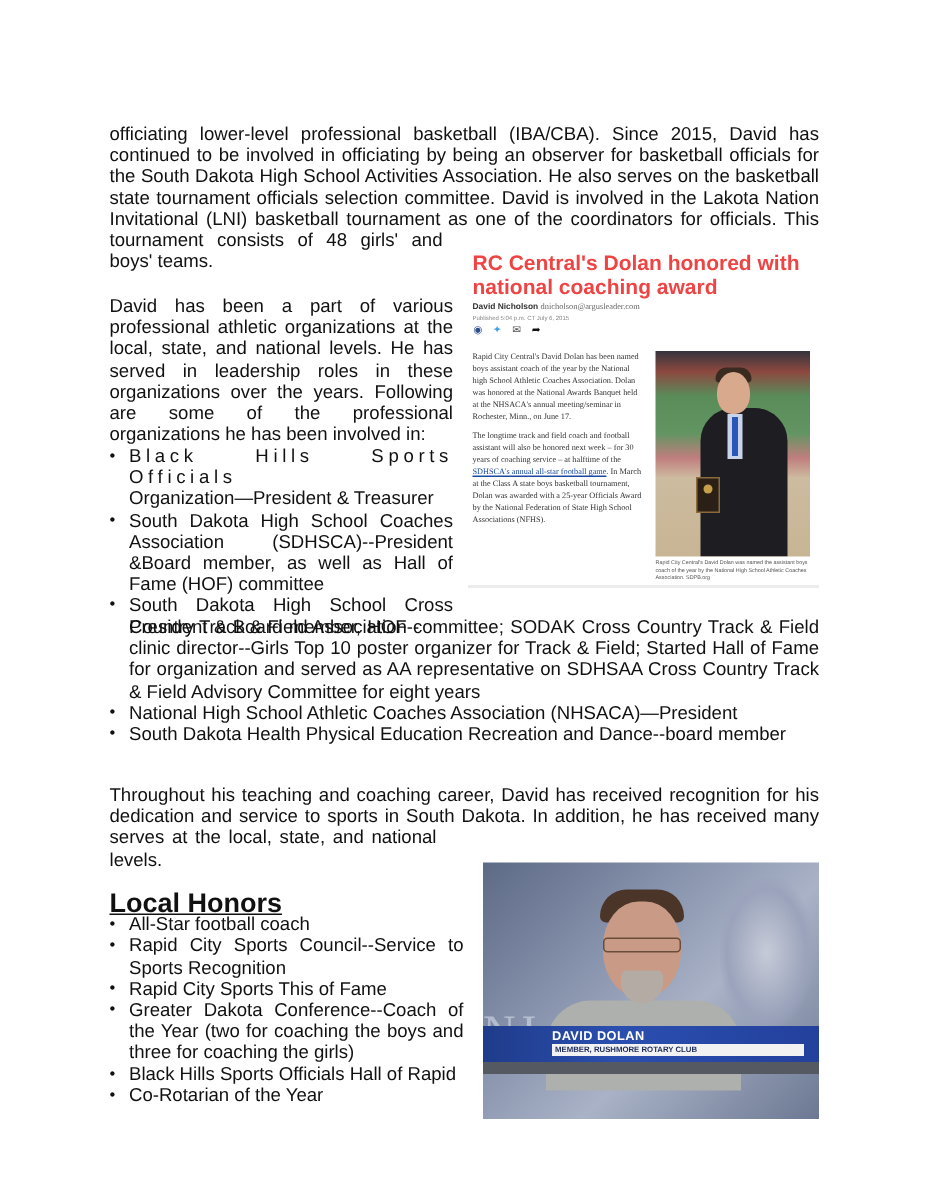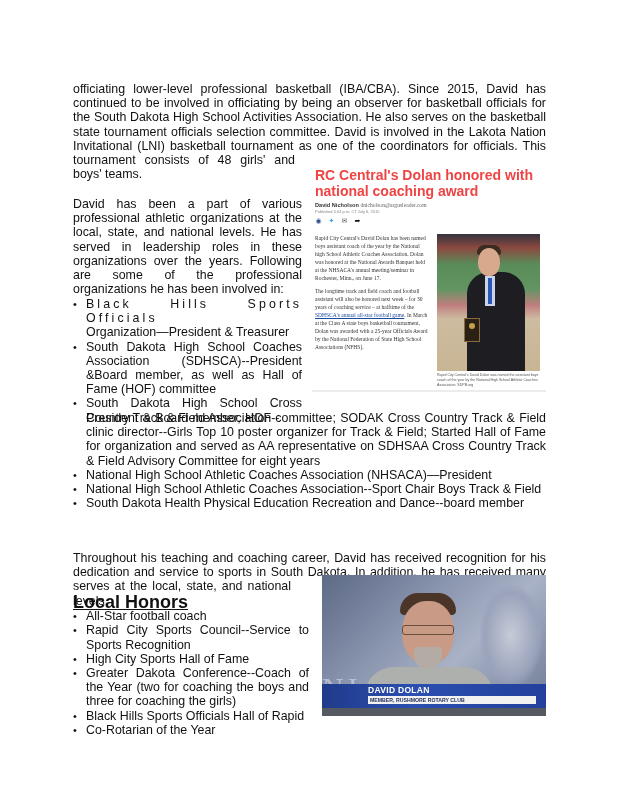--- a/index.html
+++ b/index.html
@@ -107,21 +107,21 @@
     content: ""; position: absolute; left: 4px; top: 4px; width: 6px; height: 6px;
     border-radius: 50%; background: #c4a04a;
   }
   #clip .caption {
     position: absolute; left: 125px; top: 206px; width: 110px;
     font-size: 3.6px; line-height: 4.8px; color: #555;
   }
 
   
   #tv {
-    left: 322px; top: 563px; width: 224px; height: 141px;
+    left: 322px; top: 563px; width: 224px; height: 171px;
     background: linear-gradient(135deg, #5d6a86 0%, #8893ad 35%, #a9b2c6 60%, #6c7893 100%);
     overflow: hidden;
   }
   #tv .bg-face {
     position: absolute; left: 158px; top: 10px; width: 62px; height: 100px;
     background: radial-gradient(ellipse at center, #c7cbd8 0%, #9aa3bb 60%, rgba(0,0,0,0) 75%);
     border-radius: 40%;
   }
   #tv .bg-letters {
     position: absolute; left: 0; top: 98px; width: 224px; font-family: "Liberation Serif", serif;
@@ -188,36 +188,35 @@
     <li class="just">South Dakota High School Coaches Association (SDHSCA)--President &amp;Board member, as well as Hall of Fame (HOF) committee</li>
     <li class="just">South Dakota High School Cross Country Track &amp; Field Association--</li>
   </ul>
 
   <ul id="orgs-list-full" class="abs bullets">
     <li class="just cont" style="padding-left:13px;">
       <style>#orgs-list-full li.cont::before{content:"";}</style>
       <span>President &amp; Board member, HOF committee; SODAK Cross Country Track &amp; Field clinic director--Girls Top 10 poster organizer for Track &amp; Field; Started Hall of Fame for organization and served as AA representative on SDHSAA Cross Country Track &amp; Field Advisory Committee for eight years</span>
     </li>
     <li>National High School Athletic Coaches Association (NHSACA)—President</li>
-    <li>National High School Athletic Coaches Association--Sport Chair Boys Track &amp; Field</li>
     <li>South Dakota Health Physical Education Recreation and Dance--board member</li>
   </ul>
 
   <div id="p-recognition" class="abs">
-    <div class="just" style="text-align:justify;text-align-last:justify;margin-top:28px;">Throughout his teaching and coaching career, David has received recognition for his dedication and service to sports in South Dakota. In addition, he has received many</div>
+    <div class="just" style="text-align:justify;text-align-last:justify;">Throughout his teaching and coaching career, David has received recognition for his dedication and service to sports in South Dakota. In addition, he has received many</div>
     <div class="just-last" style="width:218px;">serves at the local, state, and national</div>
     <div>levels.</div>
   </div>
 
   <div id="honors" class="abs">
     <h3>Local Honors</h3>
     <ul class="bullets">
       <li>All-Star football coach</li>
       <li class="just">Rapid City Sports Council--Service to Sports Recognition</li>
-      <li>High City Sports Hall of Fame</li>
+      <li>Rapid City Sports This of Fame</li>
       <li class="just">Greater Dakota Conference--Coach of the Year (two for coaching the boys and three for coaching the girls)</li>
       <li>Black Hills Sports Officials Hall of Rapid</li>
       <li>Co-Rotarian of the Year</li>
     </ul>
   </div>
 
   <div id="clip" class="abs">
     <div class="headline">RC Central's Dolan honored with national coaching award</div>
     <div class="byline">
       <b>David Nicholson</b>

